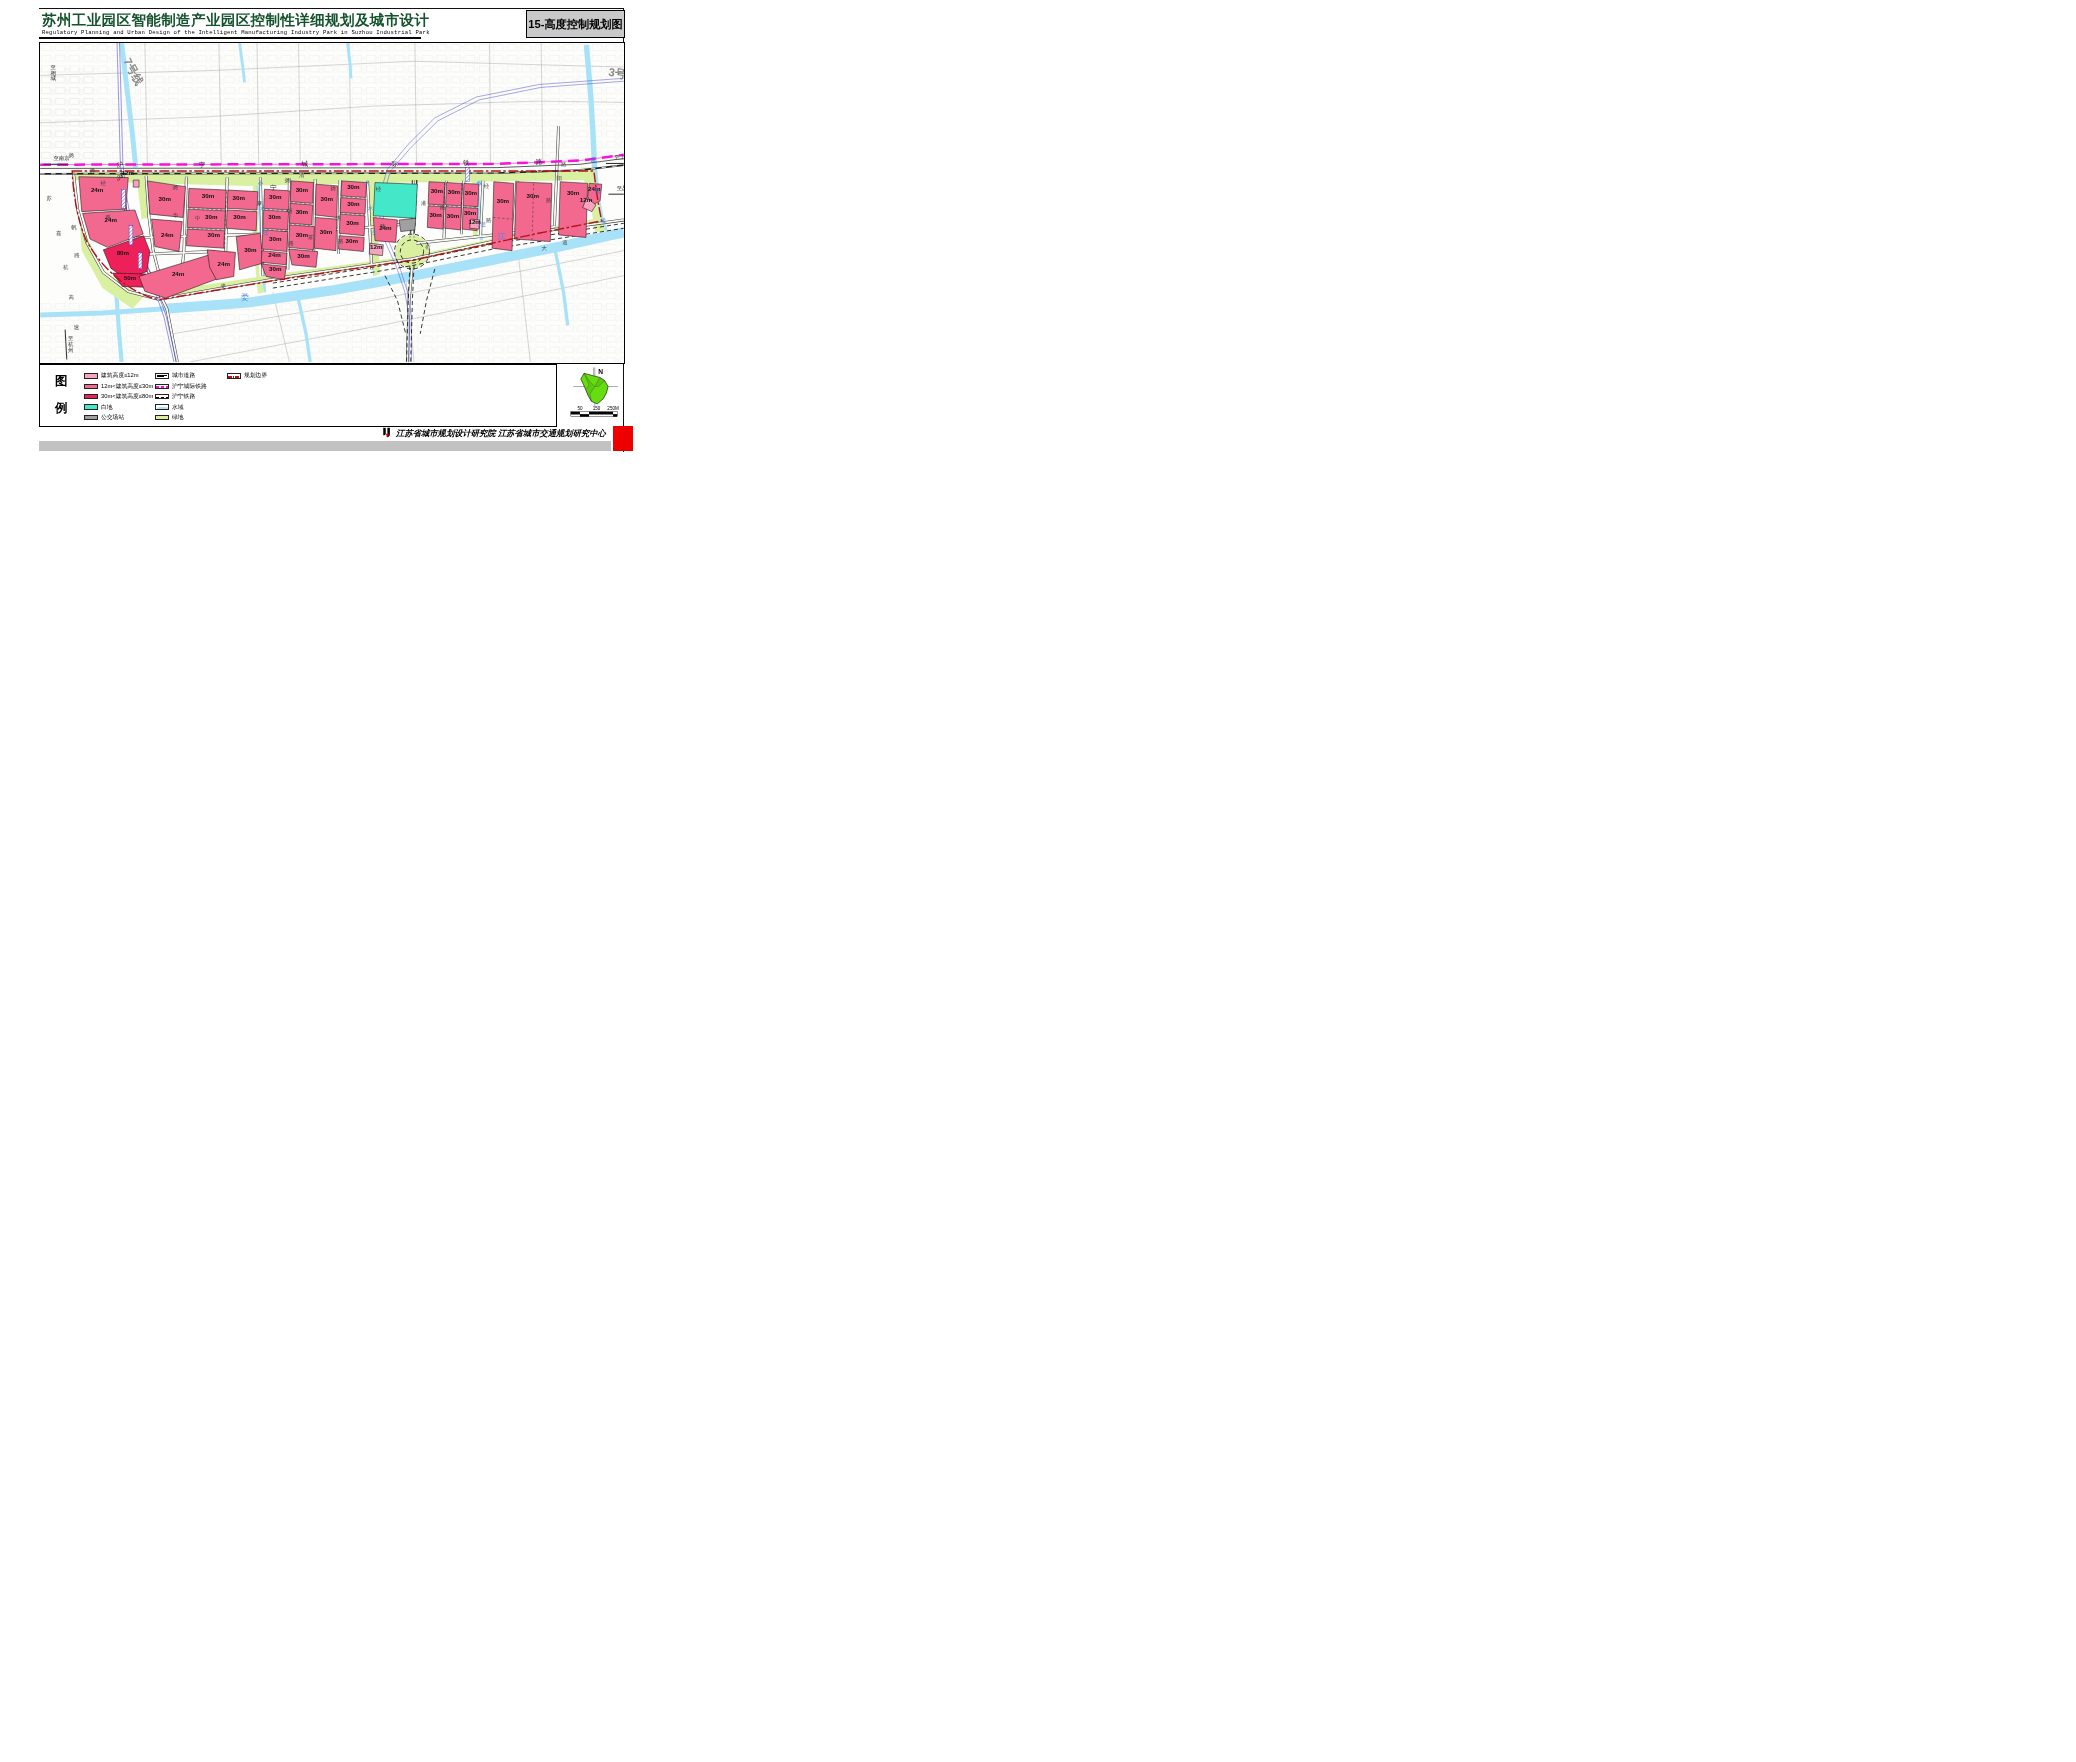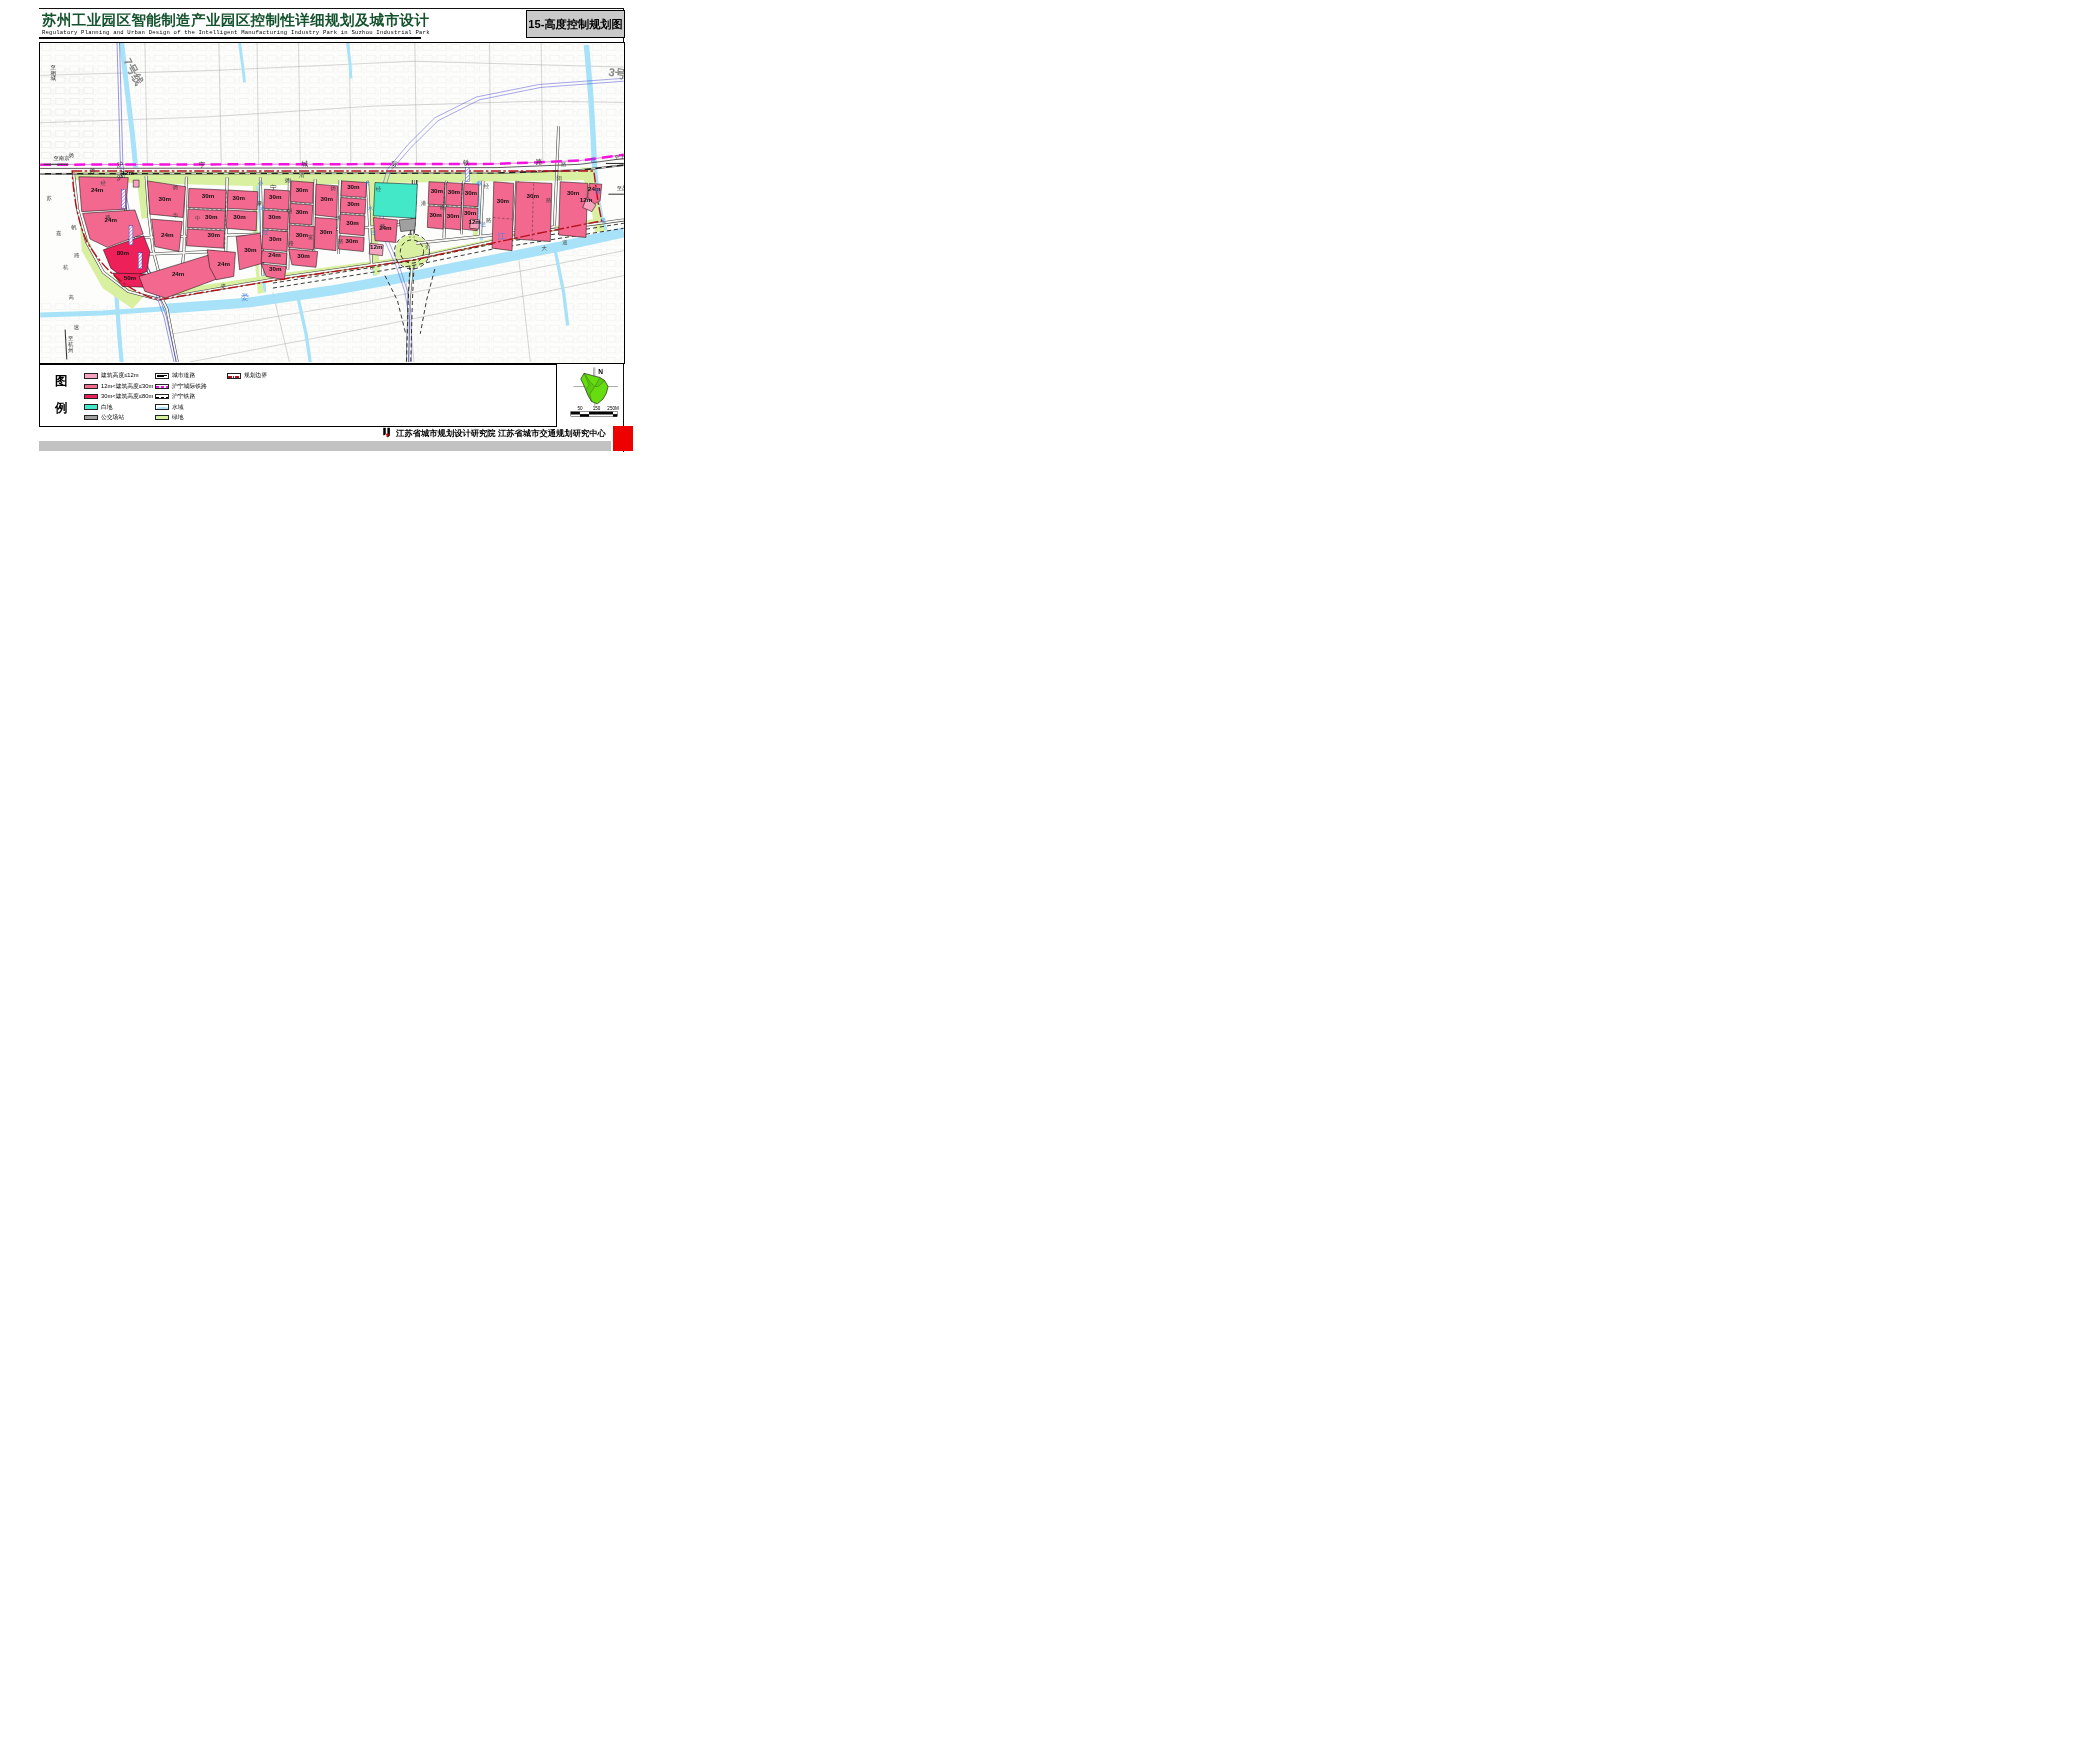--- a/index.html
+++ b/index.html
@@ -39,21 +39,21 @@
      background:repeating-linear-gradient(90deg,#000 0 3.3px,#fff 3.3px 5px);}
   .sw.water{background:#fff;}
   .sw.water::before{content:"";position:absolute;left:1.2px;top:1.7px;width:10.8px;height:2.5px;border-radius:50%;background:#a8e2f8;}
   .sw.boundary{background:#fff;}
   .sw.boundary::before{content:"";position:absolute;top:2.1px;left:0;right:0;height:1.7px;
      background:repeating-linear-gradient(90deg,#b5121b 0 3.7px,#fff 3.7px 5px,#b5121b 5px 5.8px,#fff 5.8px 7px);}
   .leg-label{font-size:5.8px;color:#000;white-space:nowrap;}
   
   #compass{left:565px;top:365px;width:58px;height:60px;}
   
-  #footer-orgs{left:382px;top:427px;width:233px;height:12.5px;display:flex;align-items:center;}
+  #footer-orgs{left:382px;top:427px;width:233px;height:12.5px;display:flex;align-items:center;font-style:italic;}
   #footer-orgs .orgs{font-size:8.3px;font-weight:bold;color:#000;white-space:nowrap;margin-left:3.3px;}
   #gray-bar{left:39px;top:441px;width:572px;height:9.6px;background:#c2c2c2;}
   #red-box{left:613px;top:426px;width:20.3px;height:25px;background:#ee0000;}
 </style>
 </head>
 <body>
 
 <div class="abs" id="top-rule"></div>
 <div class="abs" id="right-rule"></div>
 <div class="abs" id="title-cn">苏州工业园区智能制造产业园区控制性详细规划及城市设计</div>

